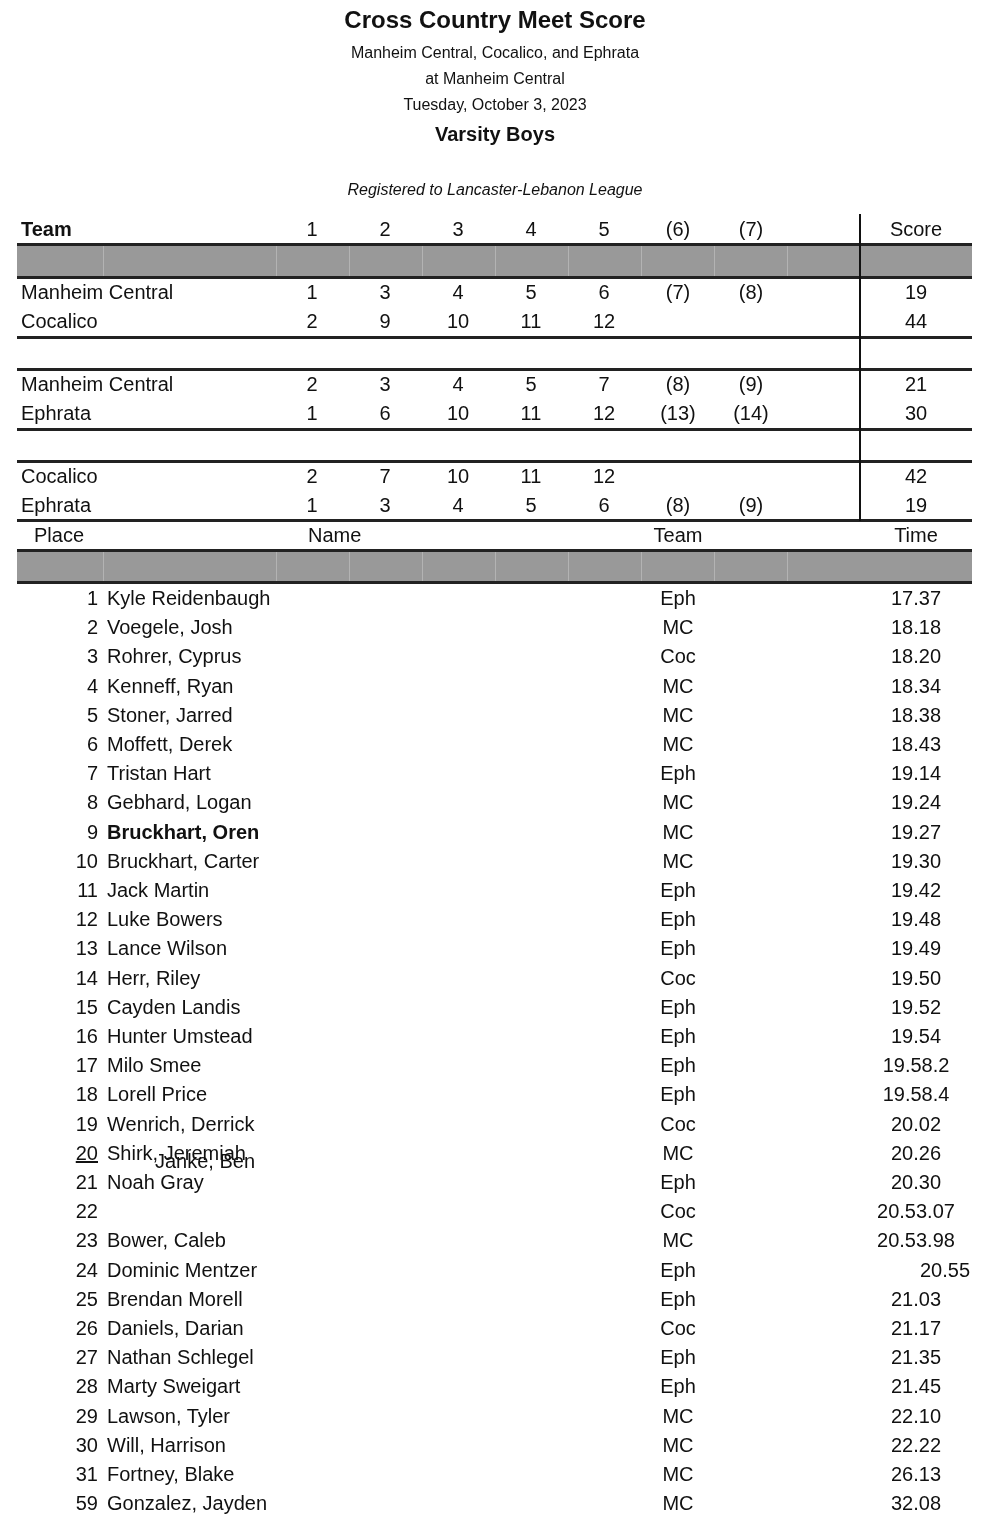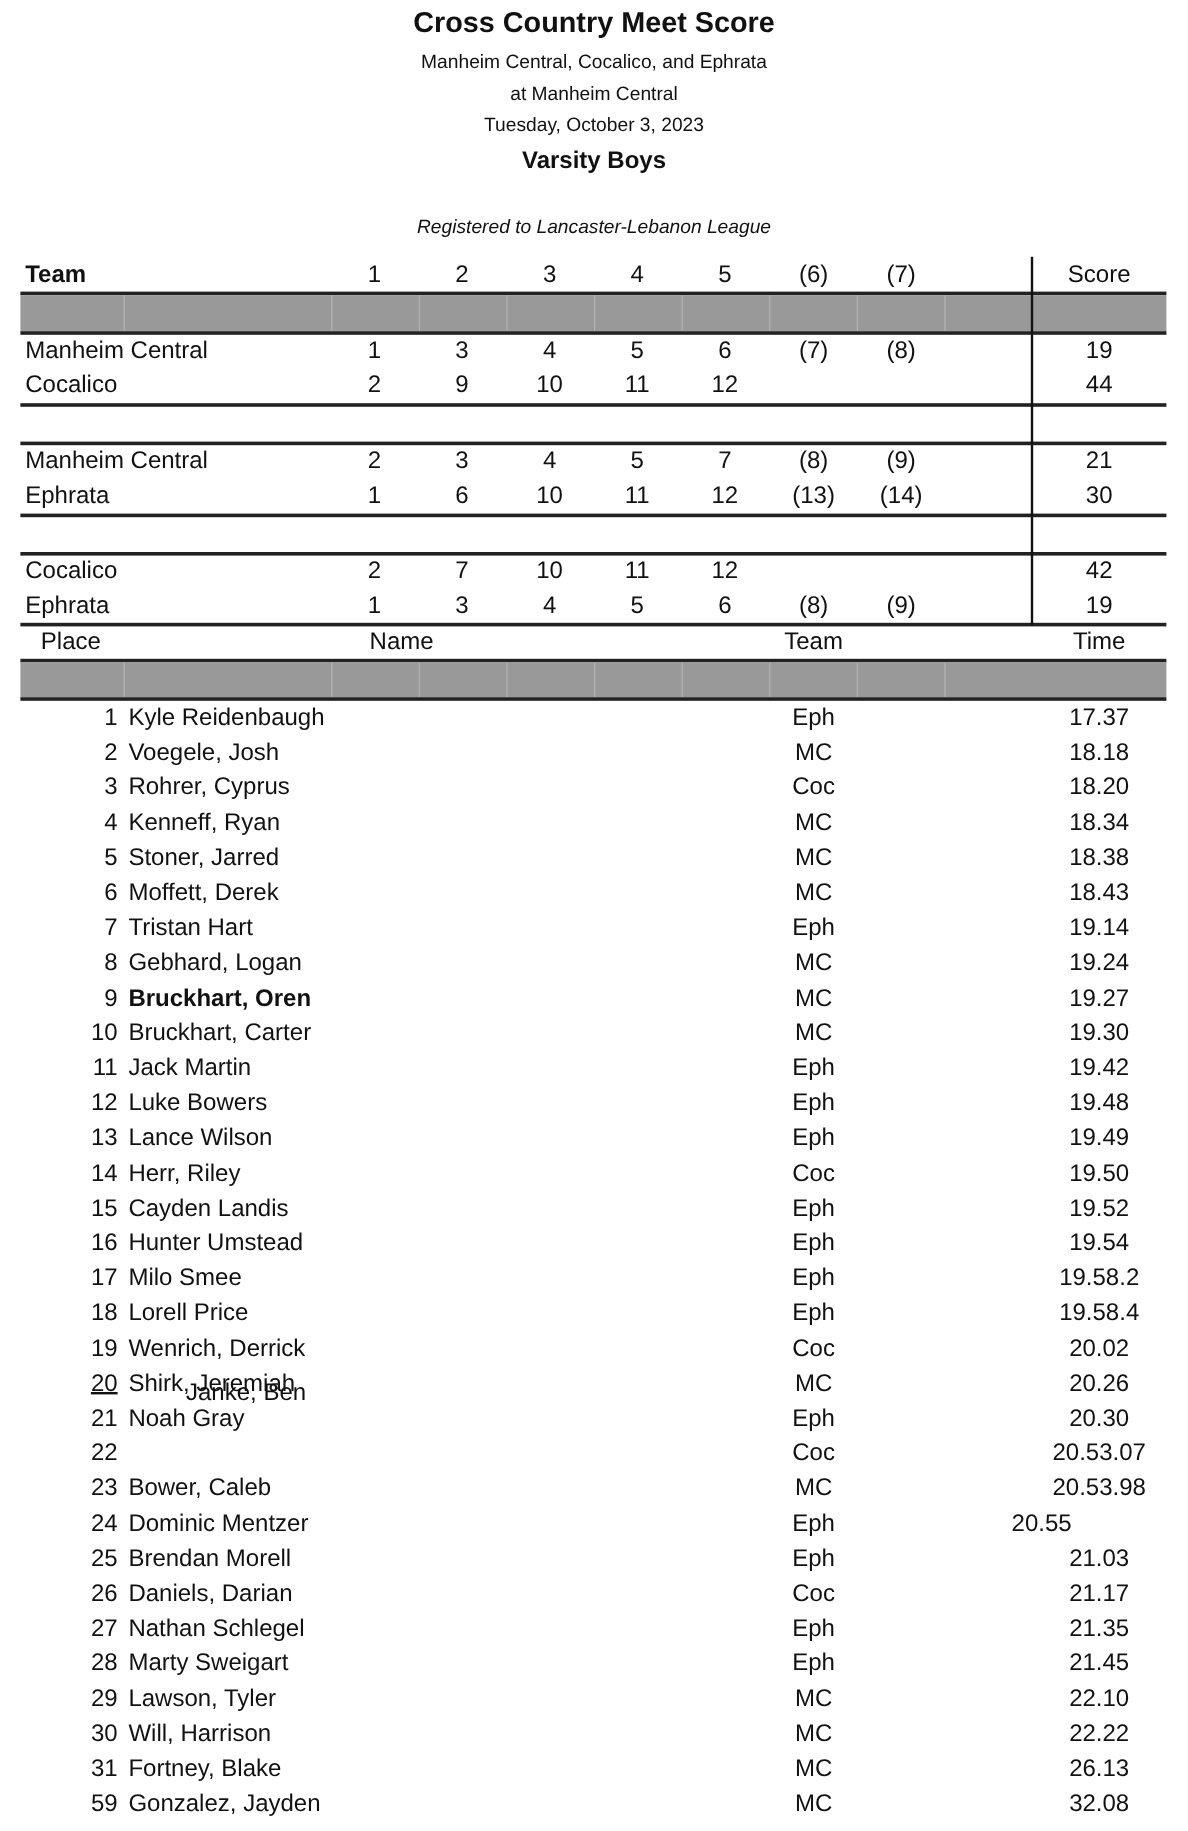--- a/index.html
+++ b/index.html
@@ -290,21 +290,21 @@
     <div class="abs" style="left: 0px; top: 0px;">
       <div class="cell r" style="left: 98px; top: 1228.4px;">23</div>
       <div class="cell" style="left: 107px; top: 1228.4px;">Bower, Caleb</div>
       <div class="cell c" style="left: 678px; top: 1228.4px;">MC</div>
       <div class="cell c" style="left: 916px; top: 1228.4px;">20.53.98</div>
     </div>
     <div class="abs" style="left: 0px; top: 0px;">
       <div class="cell r" style="left: 98px; top: 1257.6px;">24</div>
       <div class="cell" style="left: 107px; top: 1257.6px;">Dominic Mentzer</div>
       <div class="cell c" style="left: 678px; top: 1257.6px;">Eph</div>
-      <div class="cell c" style="left: 868px; top: 1257.6px;">20.55</div>
+      <div class="cell c" style="left: 945px; top: 1257.6px;">20.55</div>
     </div>
     <div class="abs" style="left: 0px; top: 0px;">
       <div class="cell r" style="left: 98px; top: 1286.8px;">25</div>
       <div class="cell" style="left: 107px; top: 1286.8px;">Brendan Morell</div>
       <div class="cell c" style="left: 678px; top: 1286.8px;">Eph</div>
       <div class="cell c" style="left: 916px; top: 1286.8px;">21.03</div>
     </div>
     <div class="abs" style="left: 0px; top: 0px;">
       <div class="cell r" style="left: 98px; top: 1316px;">26</div>
       <div class="cell" style="left: 107px; top: 1316px;">Daniels, Darian</div>

